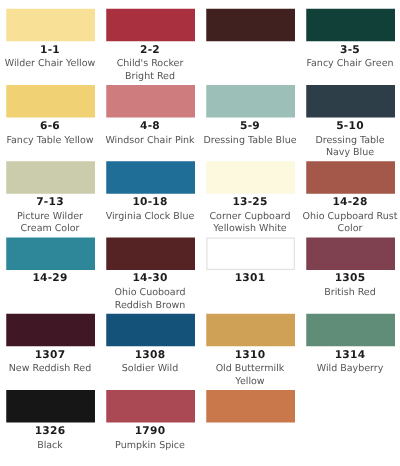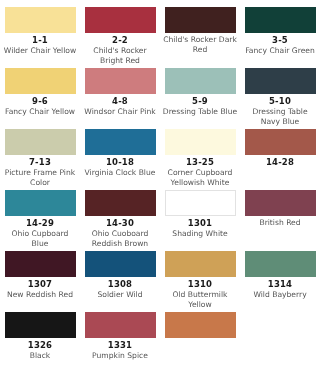--- a/index.html
+++ b/index.html
@@ -71,35 +71,34 @@
     <div class="swatch-cell">
       <div class="swatch-chip" title="Child's Rocker Bright Red" style="background: rgb(168, 48, 63);"></div>
       <div class="swatch-text">
         <span class="swatch-code">2-2</span>
         <span class="swatch-name">Child's Rocker Bright Red</span>
       </div>
     </div>
     <div class="swatch-cell">
       <div class="swatch-chip" title="Child's Rocker Dark Red" style="background: rgb(64, 33, 31);"></div>
       <div class="swatch-text">
-        <span class="swatch-name">Child's Rocker Dark Red</span>
       </div>
     </div>
     <div class="swatch-cell">
       <div class="swatch-chip" title="Fancy Chair Green" style="background: rgb(17, 64, 56);"></div>
       <div class="swatch-text">
         <span class="swatch-code">3-5</span>
         <span class="swatch-name">Fancy Chair Green</span>
       </div>
     </div>
     <div class="swatch-cell">
       <div class="swatch-chip" title="Fancy Chair Yellow" style="background: rgb(240, 210, 117);"></div>
       <div class="swatch-text">
-        <span class="swatch-code">9-6</span>
-        <span class="swatch-name">Fancy Chair Yellow</span>
+        <span class="swatch-code">6-6</span>
+        <span class="swatch-name">Fancy Table Yellow</span>
       </div>
     </div>
     <div class="swatch-cell">
       <div class="swatch-chip" title="Windsor Chair Pink" style="background: rgb(206, 124, 126);"></div>
       <div class="swatch-text">
         <span class="swatch-code">4-8</span>
         <span class="swatch-name">Windsor Chair Pink</span>
       </div>
     </div>
     <div class="swatch-cell">
@@ -113,67 +112,67 @@
       <div class="swatch-chip" title="Dressing Table Navy Blue" style="background: rgb(46, 62, 72);"></div>
       <div class="swatch-text">
         <span class="swatch-code">5-10</span>
         <span class="swatch-name">Dressing Table Navy Blue</span>
       </div>
     </div>
     <div class="swatch-cell">
       <div class="swatch-chip" title="Picture Frame Cream Color" style="background: rgb(203, 204, 172);"></div>
       <div class="swatch-text">
         <span class="swatch-code">7-13</span>
-        <span class="swatch-name">Picture Frame Pink Color</span>
+        <span class="swatch-name">Picture Wilder Cream Color</span>
       </div>
     </div>
     <div class="swatch-cell">
       <div class="swatch-chip" title="Virginia Clock Blue" style="background: rgb(31, 110, 151);"></div>
       <div class="swatch-text">
         <span class="swatch-code">10-18</span>
         <span class="swatch-name">Virginia Clock Blue</span>
       </div>
     </div>
     <div class="swatch-cell">
       <div class="swatch-chip" title="Corner Cupboard Yellowish White" style="background: rgb(253, 249, 222);"></div>
       <div class="swatch-text">
         <span class="swatch-code">13-25</span>
         <span class="swatch-name">Corner Cupboard Yellowish White</span>
       </div>
     </div>
     <div class="swatch-cell">
       <div class="swatch-chip" title="Ohio Cupboard Rust Color" style="background: rgb(163, 88, 74);"></div>
       <div class="swatch-text">
         <span class="swatch-code">14-28</span>
+        <span class="swatch-name">Ohio Cupboard Rust Color</span>
       </div>
     </div>
     <div class="swatch-cell">
       <div class="swatch-chip" title="Ohio Cupboard Blue" style="background: rgb(45, 135, 153);"></div>
       <div class="swatch-text">
         <span class="swatch-code">14-29</span>
-        <span class="swatch-name">Ohio Cupboard Blue</span>
       </div>
     </div>
     <div class="swatch-cell">
       <div class="swatch-chip" title="Ohio Cuoboard Reddish Brown" style="background: rgb(86, 35, 37);"></div>
       <div class="swatch-text">
         <span class="swatch-code">14-30</span>
         <span class="swatch-name">Ohio Cuoboard Reddish Brown</span>
       </div>
     </div>
     <div class="swatch-cell">
       <div class="swatch-chip light-edge" title="Shading White" style="background: rgb(255, 255, 255);"></div>
       <div class="swatch-text">
         <span class="swatch-code">1301</span>
-        <span class="swatch-name">Shading White</span>
       </div>
     </div>
     <div class="swatch-cell">
       <div class="swatch-chip" title="British Red" style="background: rgb(127, 65, 80);"></div>
       <div class="swatch-text">
+        <span class="swatch-code">1305</span>
         <span class="swatch-name">British Red</span>
       </div>
     </div>
     <div class="swatch-cell">
       <div class="swatch-chip" title="New England Red" style="background: rgb(64, 23, 36);"></div>
       <div class="swatch-text">
         <span class="swatch-code">1307</span>
         <span class="swatch-name">New Reddish Red</span>
       </div>
     </div>
@@ -201,21 +200,21 @@
     <div class="swatch-cell">
       <div class="swatch-chip" title="Black" style="background: rgb(22, 22, 22);"></div>
       <div class="swatch-text">
         <span class="swatch-code">1326</span>
         <span class="swatch-name">Black</span>
       </div>
     </div>
     <div class="swatch-cell">
       <div class="swatch-chip" title="Pumpkin Spice" style="background: rgb(170, 73, 84);"></div>
       <div class="swatch-text">
-        <span class="swatch-code">1331</span>
+        <span class="swatch-code">1790</span>
         <span class="swatch-name">Pumpkin Spice</span>
       </div>
     </div>
     <div class="swatch-cell">
       <div class="swatch-chip" title="Pumpkin" style="background: rgb(200, 120, 74);"></div>
     </div>
     <div class="swatch-cell is-empty"></div>
   </div>
 
 </body></html>

